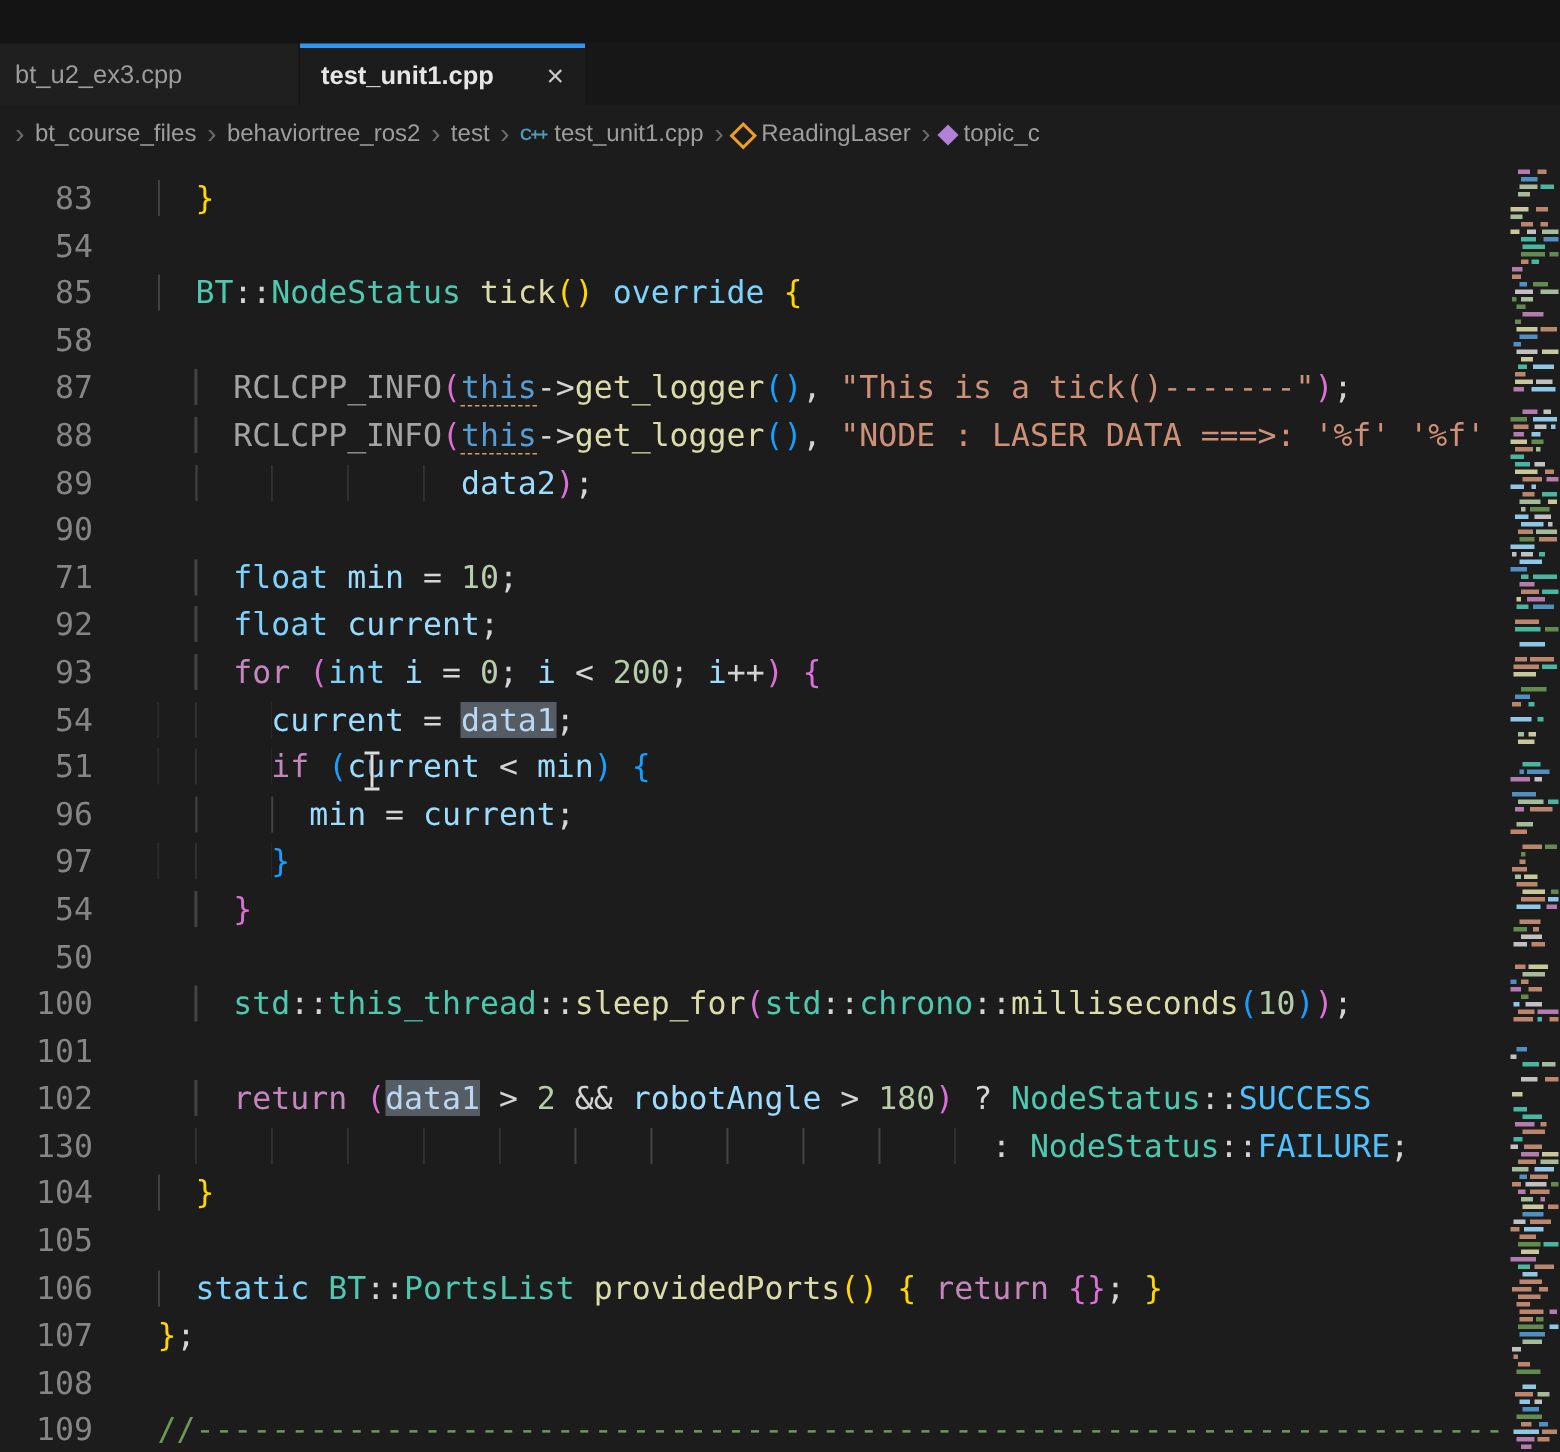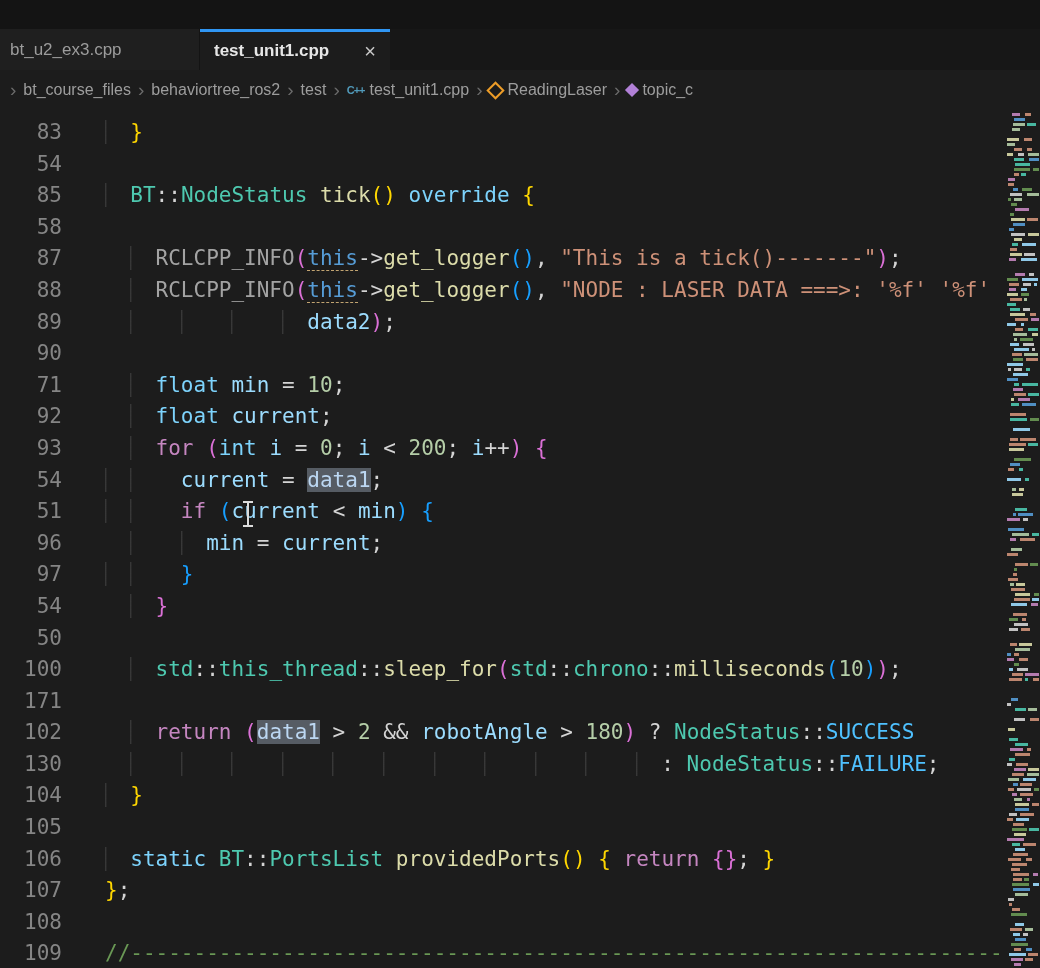--- a/index.html
+++ b/index.html
@@ -117,21 +117,21 @@
         <div class="line"><span class="ln">71</span><span class="code"><span class="tk-ws">    </span><span class="tk-t">float</span><span class="tk-p"> </span><span class="tk-v">min</span><span class="tk-p"> = </span><span class="tk-d">10</span><span class="tk-p">;</span></span></div>
         <div class="line"><span class="ln">92</span><span class="code"><span class="tk-ws">    </span><span class="tk-t">float</span><span class="tk-p"> </span><span class="tk-v">current</span><span class="tk-p">;</span></span></div>
         <div class="line"><span class="ln">93</span><span class="code"><span class="tk-ws">    </span><span class="tk-k">for</span><span class="tk-p"> </span><span class="tk-b2">(</span><span class="tk-t">int</span><span class="tk-p"> </span><span class="tk-v">i</span><span class="tk-p"> = </span><span class="tk-d">0</span><span class="tk-p">; </span><span class="tk-v">i</span><span class="tk-p"> &lt; </span><span class="tk-d">200</span><span class="tk-p">; </span><span class="tk-v">i</span><span class="tk-p">++</span><span class="tk-b2">)</span><span class="tk-p"> </span><span class="tk-b2">{</span></span></div>
         <div class="line"><span class="ln">54</span><span class="code"><span class="tk-ws">      </span><span class="tk-v">current</span><span class="tk-p"> = </span><span class="tk-hl">data1</span><span class="tk-p">;</span></span></div>
         <div class="line"><span class="ln">51</span><span class="code"><span class="tk-ws">      </span><span class="tk-k">if</span><span class="tk-p"> </span><span class="tk-b3">(</span><span class="tk-v">current</span><span class="tk-p"> &lt; </span><span class="tk-v">min</span><span class="tk-b3">)</span><span class="tk-p"> </span><span class="tk-b3">{</span></span></div>
         <div class="line"><span class="ln">96</span><span class="code"><span class="tk-ws">        </span><span class="tk-v">min</span><span class="tk-p"> = </span><span class="tk-v">current</span><span class="tk-p">;</span></span></div>
         <div class="line"><span class="ln">97</span><span class="code"><span class="tk-ws">      </span><span class="tk-b3">}</span></span></div>
         <div class="line"><span class="ln">54</span><span class="code"><span class="tk-ws">    </span><span class="tk-b2">}</span></span></div>
         <div class="line"><span class="ln">50</span><span class="code"></span></div>
         <div class="line"><span class="ln">100</span><span class="code"><span class="tk-ws">    </span><span class="tk-n">std</span><span class="tk-p">::</span><span class="tk-n">this_thread</span><span class="tk-p">::</span><span class="tk-f">sleep_for</span><span class="tk-b2">(</span><span class="tk-n">std</span><span class="tk-p">::</span><span class="tk-n">chrono</span><span class="tk-p">::</span><span class="tk-f">milliseconds</span><span class="tk-b3">(</span><span class="tk-d">10</span><span class="tk-b3">)</span><span class="tk-b2">)</span><span class="tk-p">;</span></span></div>
-        <div class="line"><span class="ln">171</span><span class="code"></span></div>
+        <div class="line"><span class="ln">101</span><span class="code"></span></div>
         <div class="line"><span class="ln">102</span><span class="code"><span class="tk-ws">    </span><span class="tk-k">return</span><span class="tk-p"> </span><span class="tk-b2">(</span><span class="tk-hl">data1</span><span class="tk-p"> &gt; </span><span class="tk-d">2</span><span class="tk-p"> &amp;&amp; </span><span class="tk-v">robotAngle</span><span class="tk-p"> &gt; </span><span class="tk-d">180</span><span class="tk-b2">)</span><span class="tk-p"> ? </span><span class="tk-n">NodeStatus</span><span class="tk-p">::</span><span class="tk-e">SUCCESS</span></span></div>
         <div class="line"><span class="ln">130</span><span class="code"><span class="tk-ws">                                            </span><span class="tk-p">: </span><span class="tk-n">NodeStatus</span><span class="tk-p">::</span><span class="tk-e">FAILURE</span><span class="tk-p">;</span></span></div>
         <div class="line"><span class="ln">104</span><span class="code"><span class="tk-ws">  </span><span class="tk-b1">}</span></span></div>
         <div class="line"><span class="ln">105</span><span class="code"></span></div>
         <div class="line"><span class="ln">106</span><span class="code"><span class="tk-ws">  </span><span class="tk-t">static</span><span class="tk-p"> </span><span class="tk-n">BT</span><span class="tk-p">::</span><span class="tk-n">PortsList</span><span class="tk-p"> </span><span class="tk-f">providedPorts</span><span class="tk-b1">()</span><span class="tk-p"> </span><span class="tk-b1">{</span><span class="tk-p"> </span><span class="tk-k">return</span><span class="tk-p"> </span><span class="tk-b2">{}</span><span class="tk-p">; </span><span class="tk-b1">}</span></span></div>
         <div class="line"><span class="ln">107</span><span class="code"><span class="tk-b1">}</span><span class="tk-p">;</span></span></div>
         <div class="line"><span class="ln">108</span><span class="code"></span></div>
         <div class="line"><span class="ln">109</span><span class="code"><span class="tk-c">//--------------------------------------------------------------------------------</span></span></div>
       </div>
   </div>

